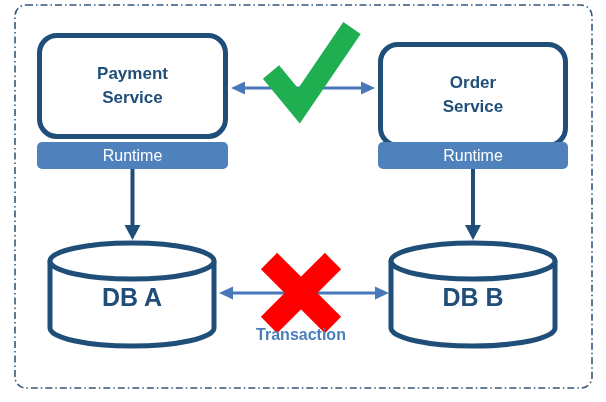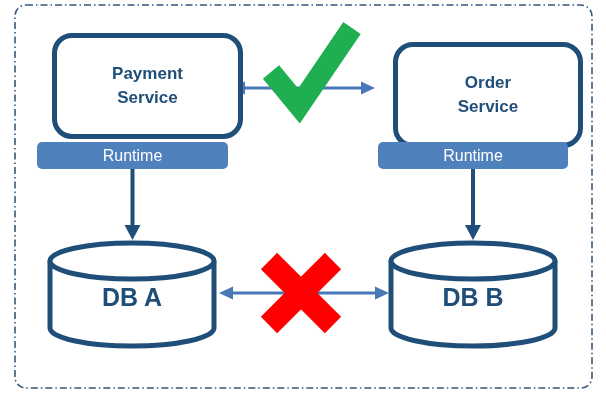--- a/index.html
+++ b/index.html
@@ -21,21 +21,20 @@
   }
   .layer{position:absolute;left:0;top:0;}
   .outer-rect{fill:none;stroke:var(--boundary-dash);stroke-width:1.6;stroke-dasharray:7 3 1.5 3;}
   .abs{position:absolute;box-sizing:border-box;}
   .service-box{
     border:5px solid var(--border-dark);
     border-radius:20px;
     background:#ffffff;
     display:flex;align-items:center;justify-content:center;
     text-align:center;
-    margin-left:15px;
   }
   .service-label{
     color:var(--border-dark);
     font-size:17px;font-weight:bold;line-height:1.4;
     white-space:pre-line;
   }
   .runtime-bar{
     background:var(--runtime-bar);
     border-radius:5px;
     display:flex;align-items:center;justify-content:center;
@@ -122,14 +121,15 @@
     <span class="service-label">Order
 Service</span>
   </div>
   <div class="abs runtime-bar" style="left:378px;top:142px;width:190px;height:27px;">
     <span class="runtime-label">Runtime</span>
   </div>
 
   <div class="db-label" style="left:52px;top:283px;width:160px;">DB A</div>
   <div class="db-label" style="left:393px;top:283px;width:160px;">DB B</div>
 
+  <div class="transaction-label" style="left:230px;top:326px;width:142px;">Transaction</div>
 
 </div>
 
 </body></html>

